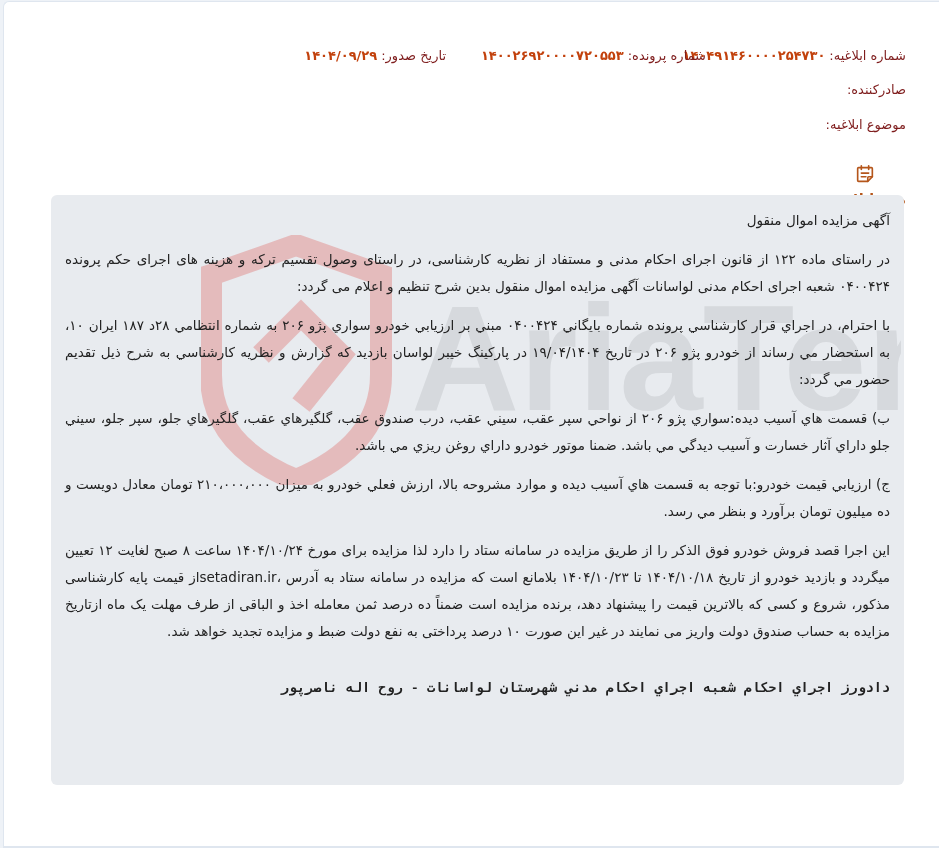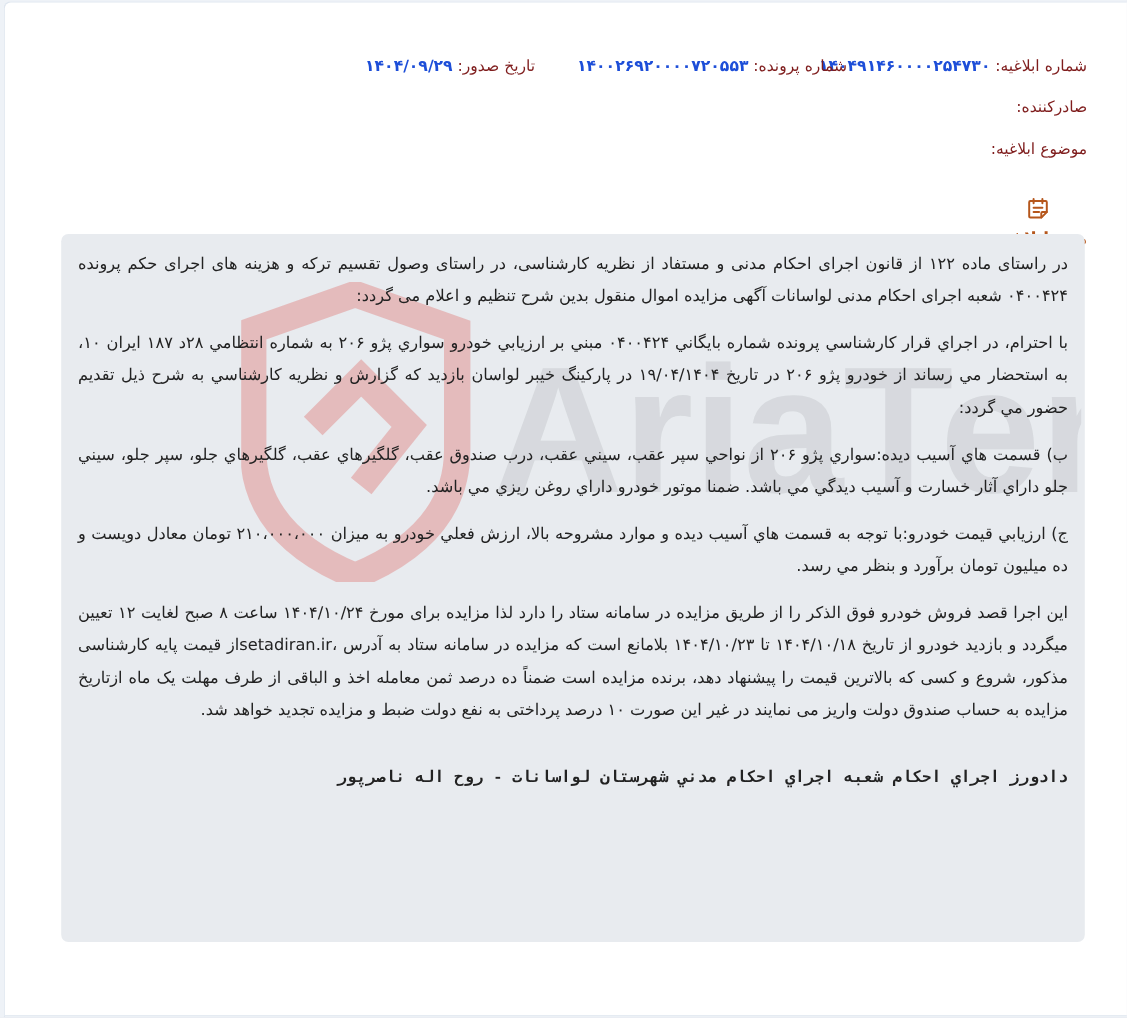--- a/index.html
+++ b/index.html
@@ -13,21 +13,21 @@
     background: #ffffff; border-top-left-radius: 6px;
     border-top: 1px solid #dfe6ef; border-left: 1px solid #dfe6ef;
     border-bottom: 1px solid #dfe6ef;
   }
   .meta-row {
     position: absolute; right: 38px; direction: rtl;
     display: flex; gap: 0; font-size: 13px; white-space: nowrap;
   }
   .meta-item { display: inline-flex; align-items: baseline; }
   .meta-label { color: #7f1d1d; }
-  .meta-value { color: #1d4ed8; font-weight: bold; margin-right: 4px; }
+  .meta-value { color: #c2410c; font-weight: bold; margin-right: 4px; }
   .row1 { top: 46px; }
   .row1 .meta-item.m1 { width: 200px; }
   .row1 .meta-item.m2 { width: 260px; }
   .row2 { top: 80px; }
   .row3 { top: 115px; }
   .section-head {
     position: absolute; top: 161px; right: 38px; direction: rtl;
     display: flex; align-items: center; gap: 6px; flex-direction: column;
   }
   .section-title { color: #b5561b; font-weight: bold; font-size: 14px; }
@@ -93,20 +93,21 @@
     <span class="section-title">متن ابلاغیه:</span>
   </div>
 
   <div class="body-box">
     <svg class="watermark" viewBox="0 0 700 250">
       <path d="M10 40 L95 10 L180 40 L180 140 Q180 210 95 245 Q10 210 10 140 Z" fill="none" stroke="#e2a6a6" stroke-width="22" opacity="0.7"></path>
       <path d="M60 120 L100 80 L140 120 L100 170" fill="none" stroke="#e2a6a6" stroke-width="22" opacity="0.7"></path>
       <text x="210" y="175" font-family="Liberation Sans, sans-serif" font-size="150" font-weight="bold" fill="#c8cbcf" opacity="0.55">AriaTender.net</text>
     </svg>
     <div class="content">
+      <p>آگهی مزایده اموال منقول</p>
       <p>در راستای ماده ۱۲۲ از قانون اجرای احکام مدنی و مستفاد از نظریه کارشناسی، در راستای وصول  تقسیم ترکه و هزینه های اجرای حکم پرونده ۰۴۰۰۴۲۴ شعبه اجرای احکام مدنی لواسانات آگهی مزایده اموال منقول بدین شرح تنظیم و اعلام می گردد:</p>
       <p>با احترام،  در اجراي قرار کارشناسي پرونده شماره بايگاني ۰۴۰۰۴۲۴ مبني بر ارزيابي خودرو سواري پژو ۲۰۶ به شماره انتظامي ۲۸د ۱۸۷ ايران ۱۰، به استحضار مي رساند از خودرو پژو ۲۰۶ در تاريخ ۱۹/۰۴/۱۴۰۴ در پارکينگ خيبر لواسان بازديد که گزارش و نظريه کارشناسي به شرح ذيل تقديم حضور مي گردد:</p>
       <p>ب) قسمت هاي آسيب ديده:سواري پژو ۲۰۶ از نواحي سپر عقب، سيني عقب،  درب صندوق عقب، گلگيرهاي عقب، گلگيرهاي جلو، سپر جلو،  سيني جلو داراي آثار خسارت و آسيب ديدگي مي باشد.  ضمنا موتور خودرو داراي روغن ريزي مي باشد.</p>
       <p>ج) ارزيابي قيمت خودرو:با توجه به قسمت هاي آسيب ديده و موارد مشروحه بالا،  ارزش فعلي خودرو به ميزان ۲۱۰،۰۰۰،۰۰۰ تومان معادل دويست و ده ميليون تومان برآورد و بنظر مي رسد.</p>
       <p>این اجرا قصد فروش خودرو فوق الذکر را از طریق مزایده در سامانه ستاد را دارد لذا مزایده برای مورخ  ۱۴۰۴/۱۰/۲۴ ساعت ۸ صبح لغایت ۱۲ تعیین میگردد و بازدید خودرو از تاریخ ۱۴۰۴/۱۰/۱۸ تا ۱۴۰۴/۱۰/۲۳ بلامانع است که مزایده در سامانه ستاد به آدرس  ،setadiran.irاز قیمت پایه کارشناسی مذکور، شروع و کسی که بالاترین قیمت را پیشنهاد دهد، برنده مزایده است ضمناً ده درصد ثمن معامله اخذ و الباقی از طرف مهلت یک ماه ازتاریخ مزایده به حساب صندوق دولت واریز می نمایند در غیر این صورت ۱۰ درصد پرداختی به نفع دولت ضبط و مزایده تجدید خواهد شد.</p>
       <p class="sig">دادورز اجراي احکام شعبه اجراي احکام مدني شهرستان لواسانات - روح اله ناصرپور</p>
     </div>
   </div>
 
   <div class="bottom-line"></div>

